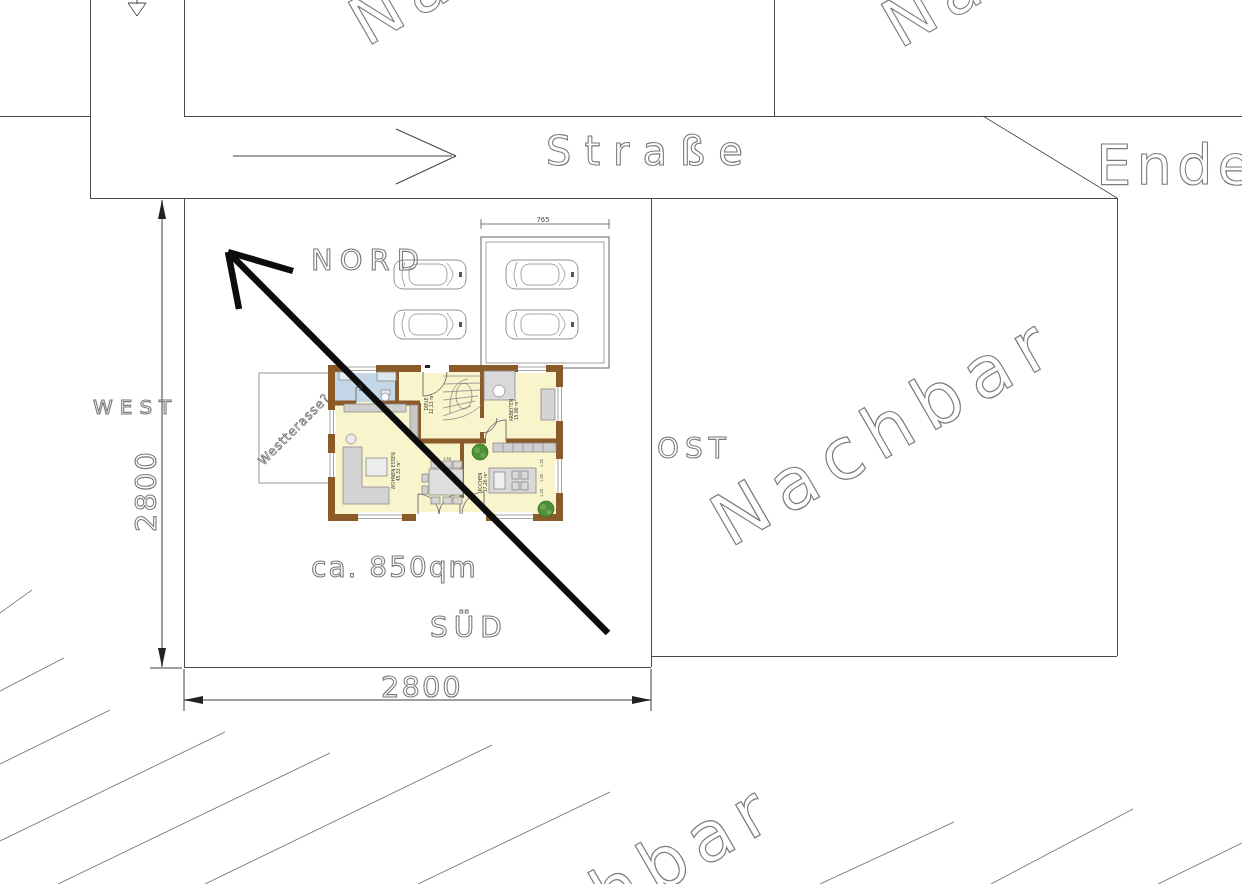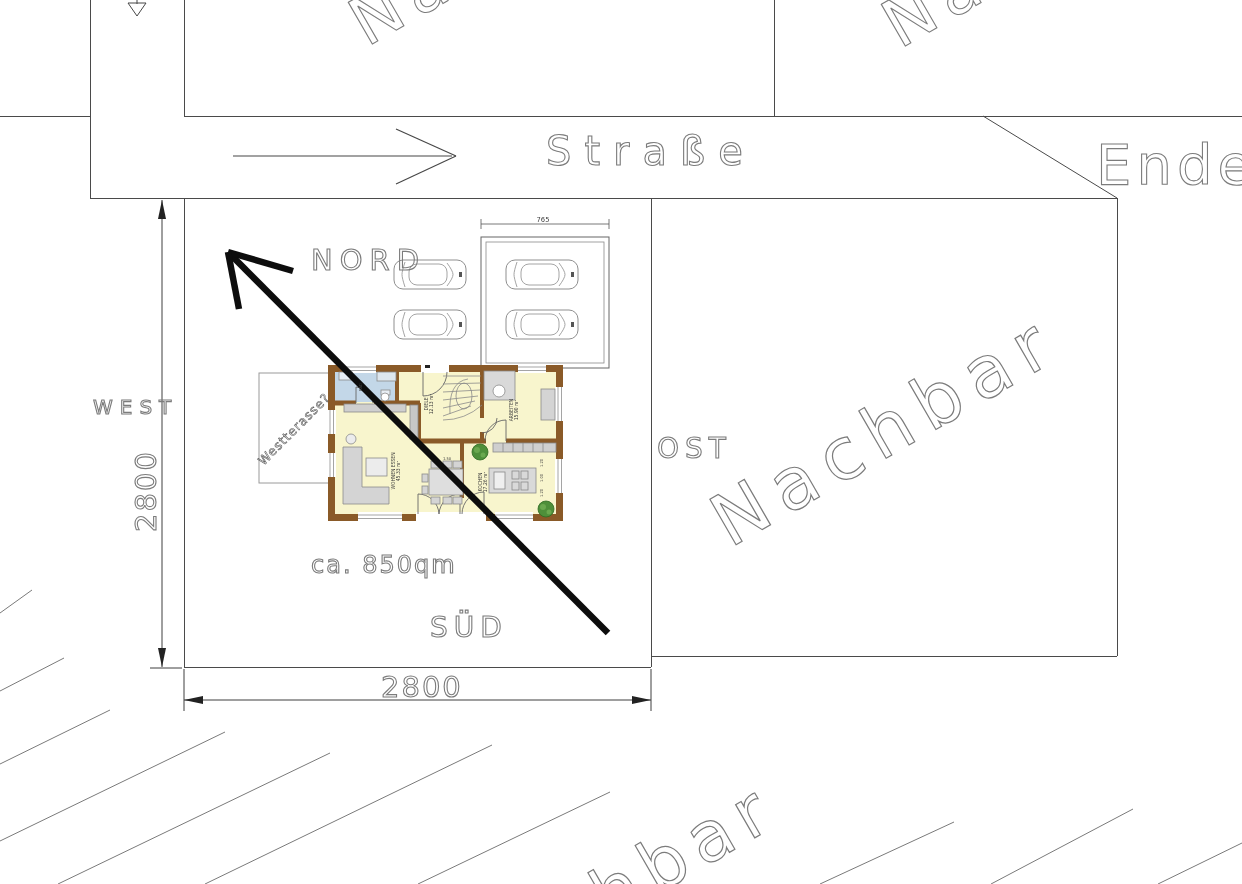--- a/index.html
+++ b/index.html
@@ -244,21 +244,21 @@
 <div class="cad" style="left:657px;top:432px;font-size:28px;letter-spacing:6px;">OST</div>
 <div class="cad" style="left:430px;top:611px;font-size:28px;letter-spacing:6px;text-align:center;">SÜD</div>
 
 <div class="cad cad-c" style="left:885px;top:430px;font-size:72px;letter-spacing:12px;transform:translate(-50%,-50%) rotate(-30deg);-webkit-text-stroke-width:1.2px;">Nachbar</div>
 <div class="cad cad-c" style="left:613px;top:892px;font-size:70px;letter-spacing:10px;transform:translate(-50%,-50%) rotate(-30deg);-webkit-text-stroke-width:1.2px;">Nachbar</div>
 <div class="cad cad-c" style="left:506px;top:-59px;font-size:66px;letter-spacing:10px;transform:translate(-50%,-50%) rotate(-30deg);">Nachbar</div>
 <div class="cad cad-c" style="left:1039px;top:-57px;font-size:66px;letter-spacing:10px;transform:translate(-50%,-50%) rotate(-30deg);">Nachbar</div>
 
 <div class="cad" style="left:381px;top:670px;font-size:29px;letter-spacing:2px;">2800</div>
 <div class="cad cad-c" style="left:146px;top:491px;font-size:29px;letter-spacing:2px;transform:translate(-50%,-50%) rotate(-90deg);">2800</div>
-<div class="cad" style="left:311px;top:551px;font-size:24px;letter-spacing:2px;">ca. 850qm</div>
+<div class="cad" style="left:311px;top:551px;font-size:28px;letter-spacing:2px;">ca. 850qm</div>
 
 <div class="outline-sm" style="left:294px;top:429px;font-size:12.5px;letter-spacing:1px;transform:translate(-50%,-50%) rotate(-45deg);">Westterasse?</div>
 
 <div class="lbl" style="left:543px;top:220px;font-size:9px;transform:translate(-50%,-50%) scale(0.75);color:#444;">765</div>
 
 <div class="lbl" style="left:429px;top:404px;font-size:9px;transform:translate(-50%,-50%) rotate(-90deg) scale(0.5);">
   <span>DIELE</span>
   <span>12.13 m²</span>
 </div>
 <div class="lbl" style="left:514px;top:410px;font-size:9px;transform:translate(-50%,-50%) rotate(-90deg) scale(0.5);">

